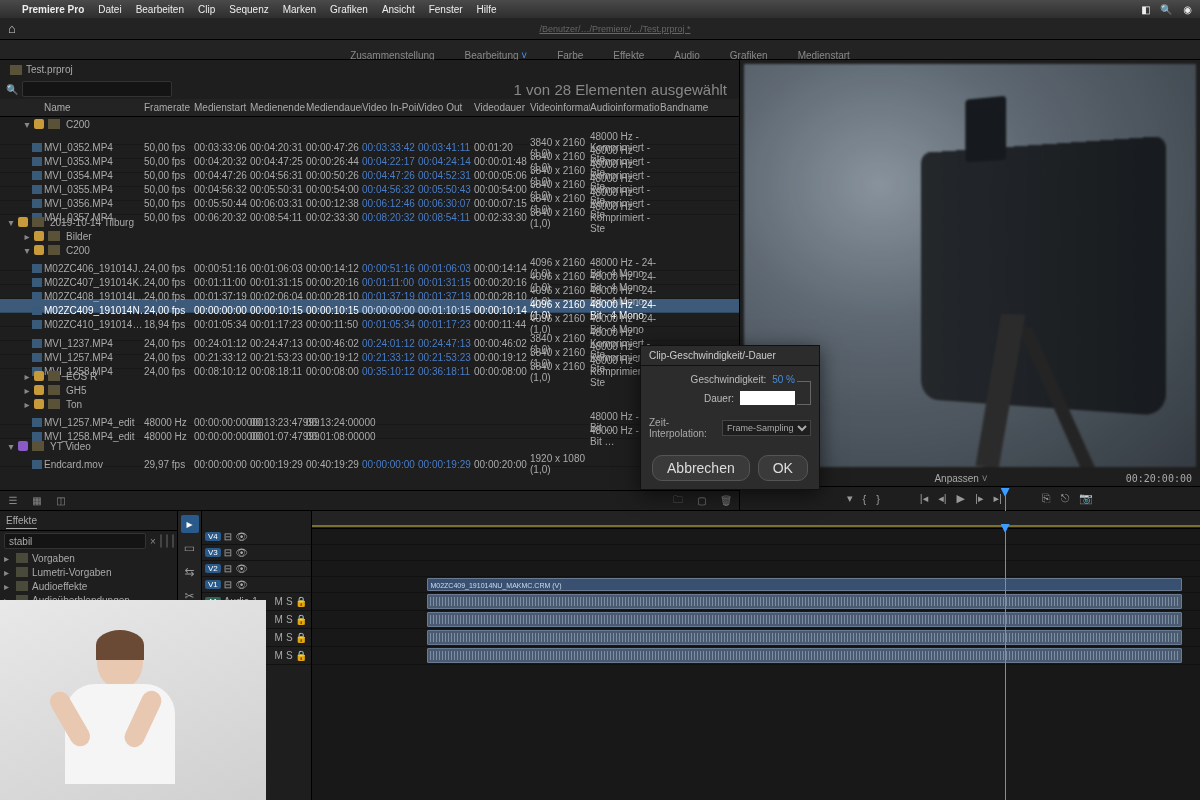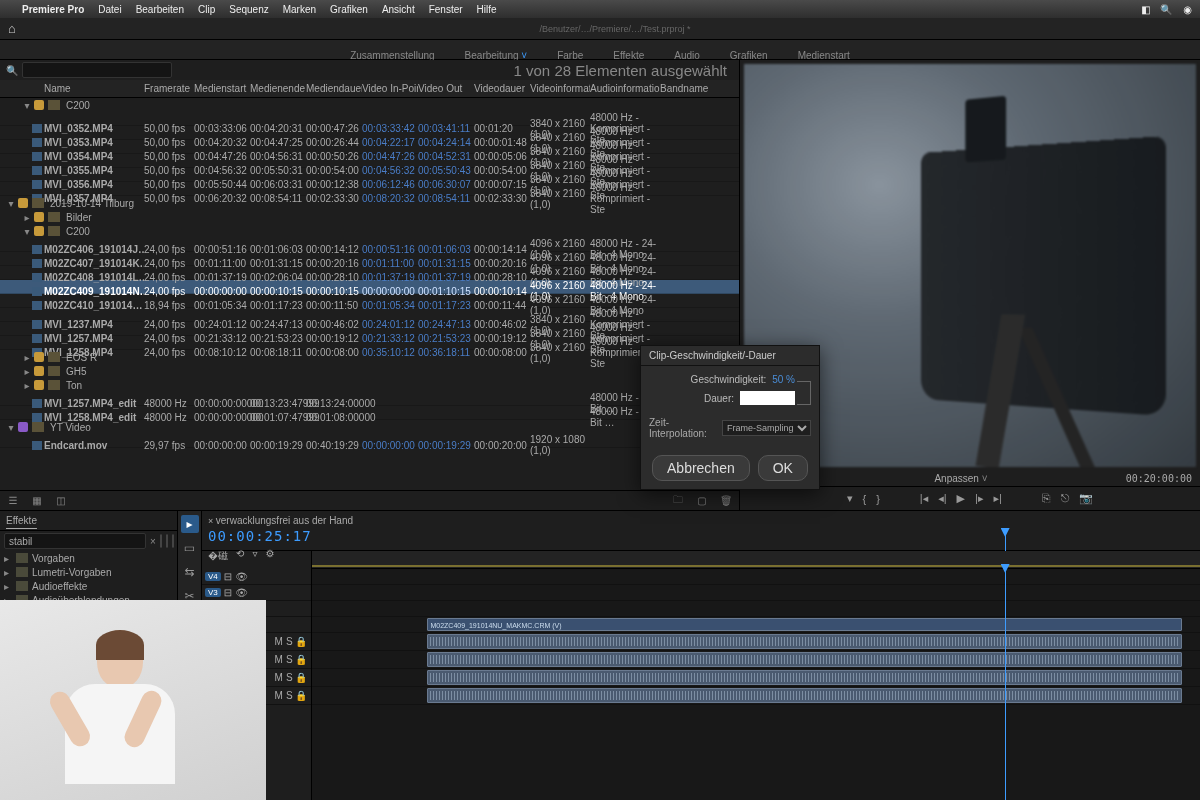--- a/index.html
+++ b/index.html
@@ -30,21 +30,21 @@
   .search-row .sel-count { margin-left: auto; font-size: 15px; color: #888; padding-right: 6px;}
   .headers, .row { display: grid; grid-template-columns: 18px 12px 12px 100px 50px 56px 56px 56px 56px 56px 56px 60px 70px 100px; gap: 0; align-items: center; height: 14px; font-size: 9px; padding-left: 2px;}
   .headers { background: #232323; height: 18px; color: #999; border-bottom: 1px solid #000; position: relative;}
   .headers div { white-space: nowrap; overflow: hidden; }
   .rows { flex: 1; overflow: hidden; }
   .row { border-bottom: 1px solid rgba(0,0,0,0.2); }
   .row.sel { background: #3d5a7a; color: #fff; }
   .row.sel div { color: #fff; }
   .row .link { color: #4a7dc7; }
   .row.sel .link { color: #cfe2ff; }
-  .row .name { white-space: nowrap; overflow: hidden; font-weight: bold; }
+  .row .name { white-space: nowrap; overflow: hidden; }
   .chip { width: 10px; height: 10px; border-radius: 2px; }
   .folder-row { display: flex; align-items: center; height: 14px; font-size: 9px; padding-left: 2px; gap: 2px;}
   .folder-row .tri { width: 10px; text-align: center; color: #888;}
   .folder-row .chip { margin-right: 2px;}
   .folder-row .ic { width: 12px; height: 10px; background: #5a5238; margin-right: 4px;}
   .proj-footer { height: 20px; display: flex; align-items: center; gap: 10px; padding: 0 6px; border-top: 1px solid #000; }
   .proj-footer .ic { width: 14px; height: 14px; color: #888; display:flex; align-items:center; justify-content:center;}
 
   
   .monitor { flex: 1; background: #1e1e1e; display: flex; flex-direction: column; }
@@ -141,35 +141,39 @@
   <span>Hilfe</span>
   <span class="right">
     <span>◧</span>
     <span>🔍</span>
     <span>◉</span>
   </span>
 </div>
 
 <div class="app-top">
   <span class="home-ic">⌂</span>
-  <span style="margin:0 auto; color:#666; font-size:9px;">/Benutzer/…/Premiere/…/Test.prproj *</span>
+  <span style="margin:0 auto; color:#666; font-size:9px;text-decoration:underline;">/Benutzer/…/Premiere/…/Test.prproj *</span>
 </div>
 <div class="workspace-tabs">
   <span>Zusammenstellung</span>
   <span class="active"><span>Bearbeitung</span> ˅</span>
   <span>Farbe</span>
   <span>Effekte</span>
   <span>Audio</span>
   <span>Grafiken</span>
   <span>Medienstart</span>
 </div>
 
 <div class="main">
 
   <div class="project">
+    <div class="crumb">
+      <span style="width:12px;height:10px;background:#5a5238;display:inline-block;"></span>
+      <span>Test.prproj</span>
+    </div>
     <div class="search-row">
       <span style="color:#666;margin-right:4px;">🔍</span>
       <input placeholder="" style="">
       <span class="sel-count">1 von 28 Elementen ausgewählt</span>
     </div>
     <div class="headers">
       <div></div>
         <div></div>
         <div></div>
       <div>Name</div>
@@ -602,30 +606,20 @@
       <div class="tool active">▸</div>
       <div class="tool">▭</div>
       <div class="tool">⇆</div>
       <div class="tool">✂</div>
       <div class="tool">↔</div>
       <div class="tool">✎</div>
       <div class="tool">✋</div>
       <div class="tool">T</div>
     </div>
     <div class="tl-body">
-      <div class="tl-head">
-        <div class="seq-name">× <span>verwacklungsfrei aus der Hand</span></div>
-        <div class="tc">00:00:25:17</div>
-        <div class="icons">
-          <span>�磁</span>
-          <span>⟲</span>
-          <span>▿</span>
-          <span>⚙</span>
-        </div>
-      </div>
       <div style="display:flex; flex:1;">
         <div class="track-heads" id="track-heads">
             <div style="height: 18px;"></div>
             <div class="track-row vh">
               <span class="tag">V4</span>
               <span>⊟</span>
               <span>👁</span>
             </div>
             <div class="track-row vh">
               <span class="tag">V3</span>

